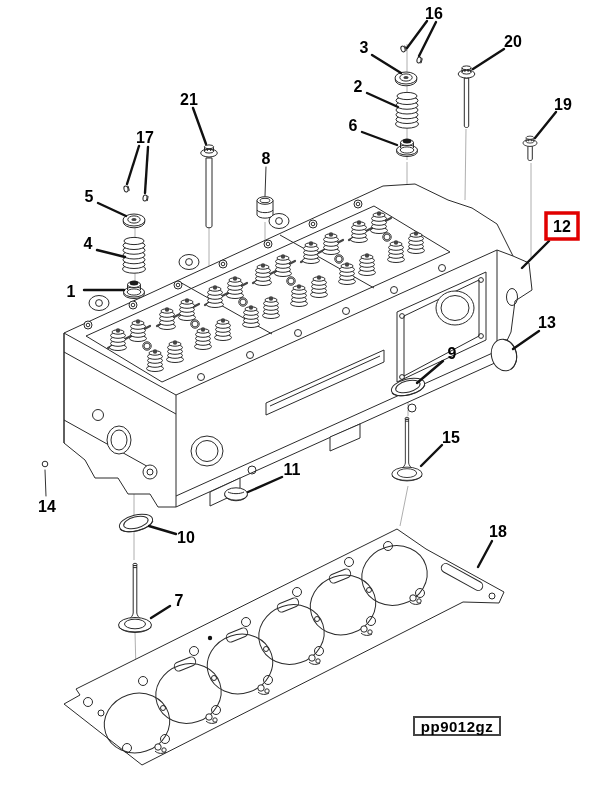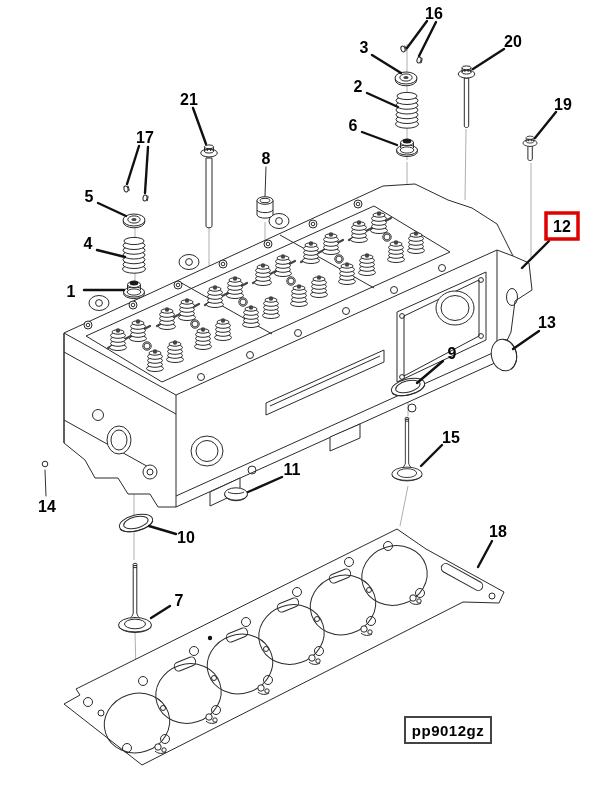--- a/index.html
+++ b/index.html
@@ -6,21 +6,21 @@
   body{width:600px;height:800px;position:relative;font-family:"Liberation Sans",sans-serif;overflow:hidden;}
   #stage{position:absolute;left:0;top:0;width:600px;height:800px;}
   svg{display:block;}
   .ln{stroke:#2b2b2b;stroke-width:1;fill:none;}
   .lnw{stroke:#2b2b2b;stroke-width:1;fill:#fff;}
   .thin{stroke:#9a9a9a;stroke-width:0.8;fill:none;}
   .leader{stroke:#111;stroke-width:2.4;fill:none;stroke-linecap:round;}
   .leader.tl{stroke-width:1;stroke:#333;}
   .callout-text{font:bold 16px "Liberation Sans",sans-serif;fill:#000;}
   .rocker{stroke:#444;stroke-width:2.2;fill:none;stroke-linecap:round;}
-  #part-code-box{position:absolute;left:404px;top:716px;width:88px;height:28px;
+  #part-code-box{position:absolute;left:413px;top:716px;width:88px;height:20px;
     border:2px solid #444;background:#fff;display:flex;align-items:center;justify-content:center;
     font:bold 15px "Liberation Sans",sans-serif;color:#000;letter-spacing:0.5px;box-sizing:border-box;}
 </style>
 </head>
 <body>
 
 <div id="stage">
 <svg width="600" height="800" viewBox="0 0 600 800">
 
   <defs>

